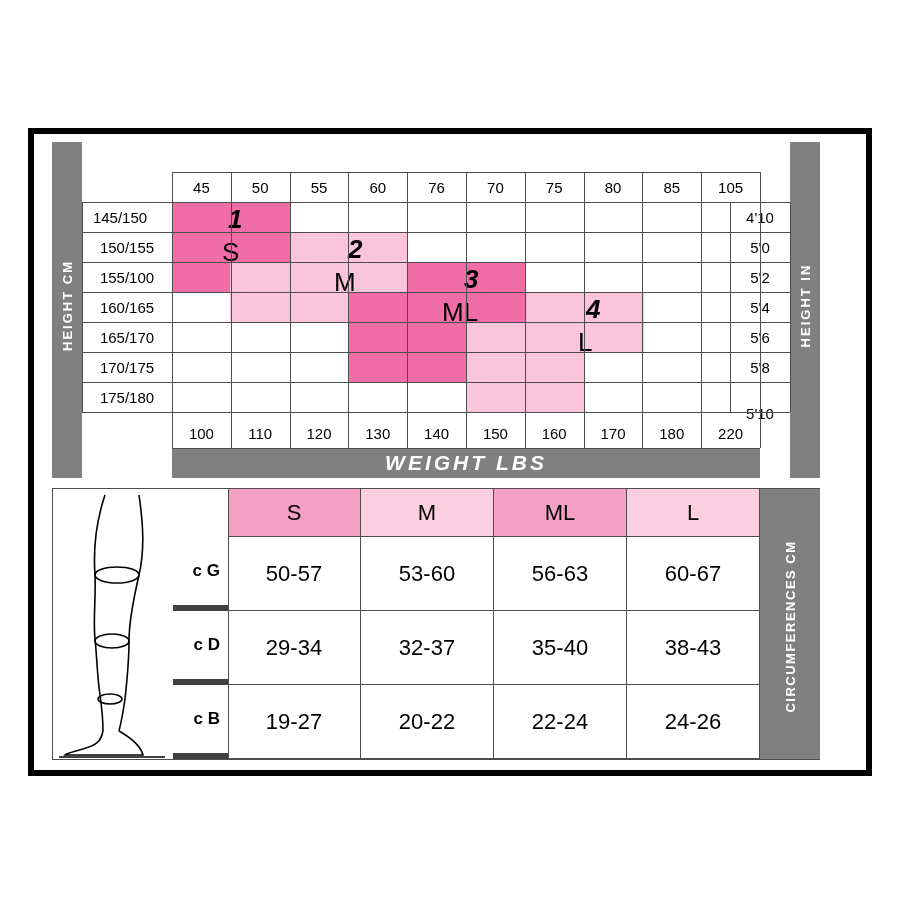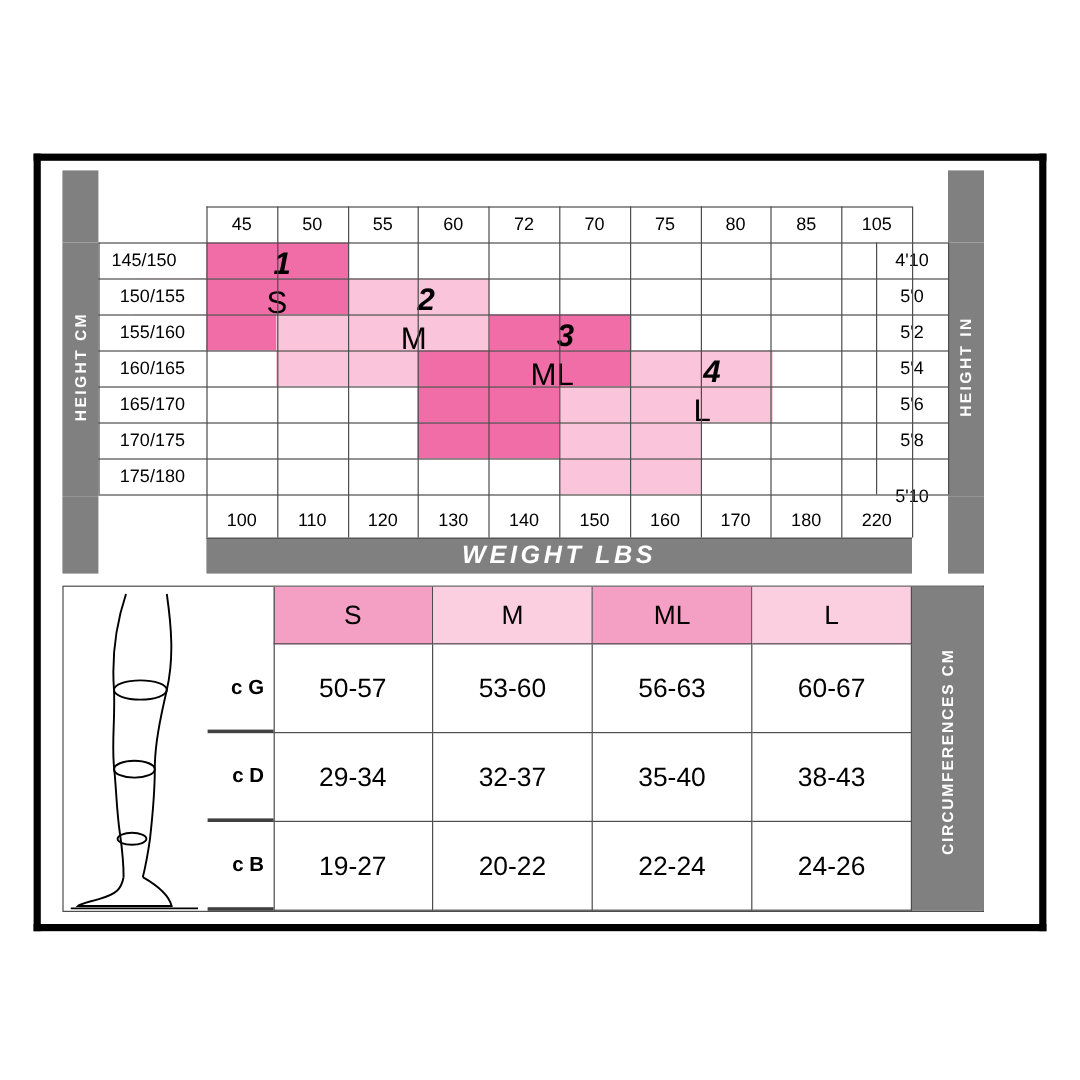--- a/index.html
+++ b/index.html
@@ -158,21 +158,21 @@
   .bt-rowlabel {
     position: absolute;
     box-sizing: border-box;
     display: flex;
     align-items: center;
     justify-content: flex-end;
     padding-right: 8px;
     font-size: 17px;
     font-weight: bold;
     color: #000;
-    border-bottom: 3px solid #404040;
+    border-bottom: 6px solid #404040;
   }
   .circ-band {
     position: absolute;
     background: #808080;
     color: #fff;
     font-weight: bold;
   }
   .circ-text {
     position: absolute;
     white-space: nowrap;
@@ -240,21 +240,21 @@
     <div class="zonelabelsize" style="left:390px; top:155px;">ML</div>
 
     <div class="zonelabelnum" style="left:534px; top:152px;">4</div>
     <div class="zonelabelsize" style="left:526px; top:185px;">L</div>
 
     <div id="kgrow">
         <div class="numlabel" style="left: 120px; top: 30px; width: 58.8px; height: 30px;">45</div>
         <div class="numlabel" style="left: 178.8px; top: 30px; width: 58.8px; height: 30px;">50</div>
         <div class="numlabel" style="left: 237.6px; top: 30px; width: 58.8px; height: 30px;">55</div>
         <div class="numlabel" style="left: 296.4px; top: 30px; width: 58.8px; height: 30px;">60</div>
-        <div class="numlabel" style="left: 355.2px; top: 30px; width: 58.8px; height: 30px;">72</div>
+        <div class="numlabel" style="left: 355.2px; top: 30px; width: 58.8px; height: 30px;">76</div>
         <div class="numlabel" style="left: 414px; top: 30px; width: 58.8px; height: 30px;">70</div>
         <div class="numlabel" style="left: 472.8px; top: 30px; width: 58.8px; height: 30px;">75</div>
         <div class="numlabel" style="left: 531.6px; top: 30px; width: 58.8px; height: 30px;">80</div>
         <div class="numlabel" style="left: 590.4px; top: 30px; width: 58.8px; height: 30px;">85</div>
         <div class="numlabel" style="left: 649.2px; top: 30px; width: 58.8px; height: 30px;">105</div>
       </div>
 
     <div id="lbsrow">
         <div class="numlabel" style="left: 120px; top: 276px; width: 58.8px; height: 30px;">100</div>
         <div class="numlabel" style="left: 178.8px; top: 276px; width: 58.8px; height: 30px;">110</div>
@@ -264,21 +264,21 @@
         <div class="numlabel" style="left: 414px; top: 276px; width: 58.8px; height: 30px;">150</div>
         <div class="numlabel" style="left: 472.8px; top: 276px; width: 58.8px; height: 30px;">160</div>
         <div class="numlabel" style="left: 531.6px; top: 276px; width: 58.8px; height: 30px;">170</div>
         <div class="numlabel" style="left: 590.4px; top: 276px; width: 58.8px; height: 30px;">180</div>
         <div class="numlabel" style="left: 649.2px; top: 276px; width: 58.8px; height: 30px;">220</div>
       </div>
 
     <div id="cmcol">
         <div class="hlabel" style="left: 30px; top: 60px; width: 76px; height: 30px;">145/150</div>
         <div class="hlabel" style="left: 30px; top: 90px; width: 90px; height: 30px;">150/155</div>
-        <div class="hlabel" style="left: 30px; top: 120px; width: 90px; height: 30px;">155/160</div>
+        <div class="hlabel" style="left: 30px; top: 120px; width: 90px; height: 30px;">155/100</div>
         <div class="hlabel" style="left: 30px; top: 150px; width: 90px; height: 30px;">160/165</div>
         <div class="hlabel" style="left: 30px; top: 180px; width: 90px; height: 30px;">165/170</div>
         <div class="hlabel" style="left: 30px; top: 210px; width: 90px; height: 30px;">170/175</div>
         <div class="hlabel" style="left: 30px; top: 240px; width: 90px; height: 30px;">175/180</div>
       </div>
 
     <div id="incol">
         <div class="hlabel" style="left: 678px; top: 60px; width: 60px; height: 30px;">4'10</div>
         <div class="hlabel" style="left: 678px; top: 90px; width: 60px; height: 30px;">5'0</div>
         <div class="hlabel" style="left: 678px; top: 120px; width: 60px; height: 30px;">5'2</div>

